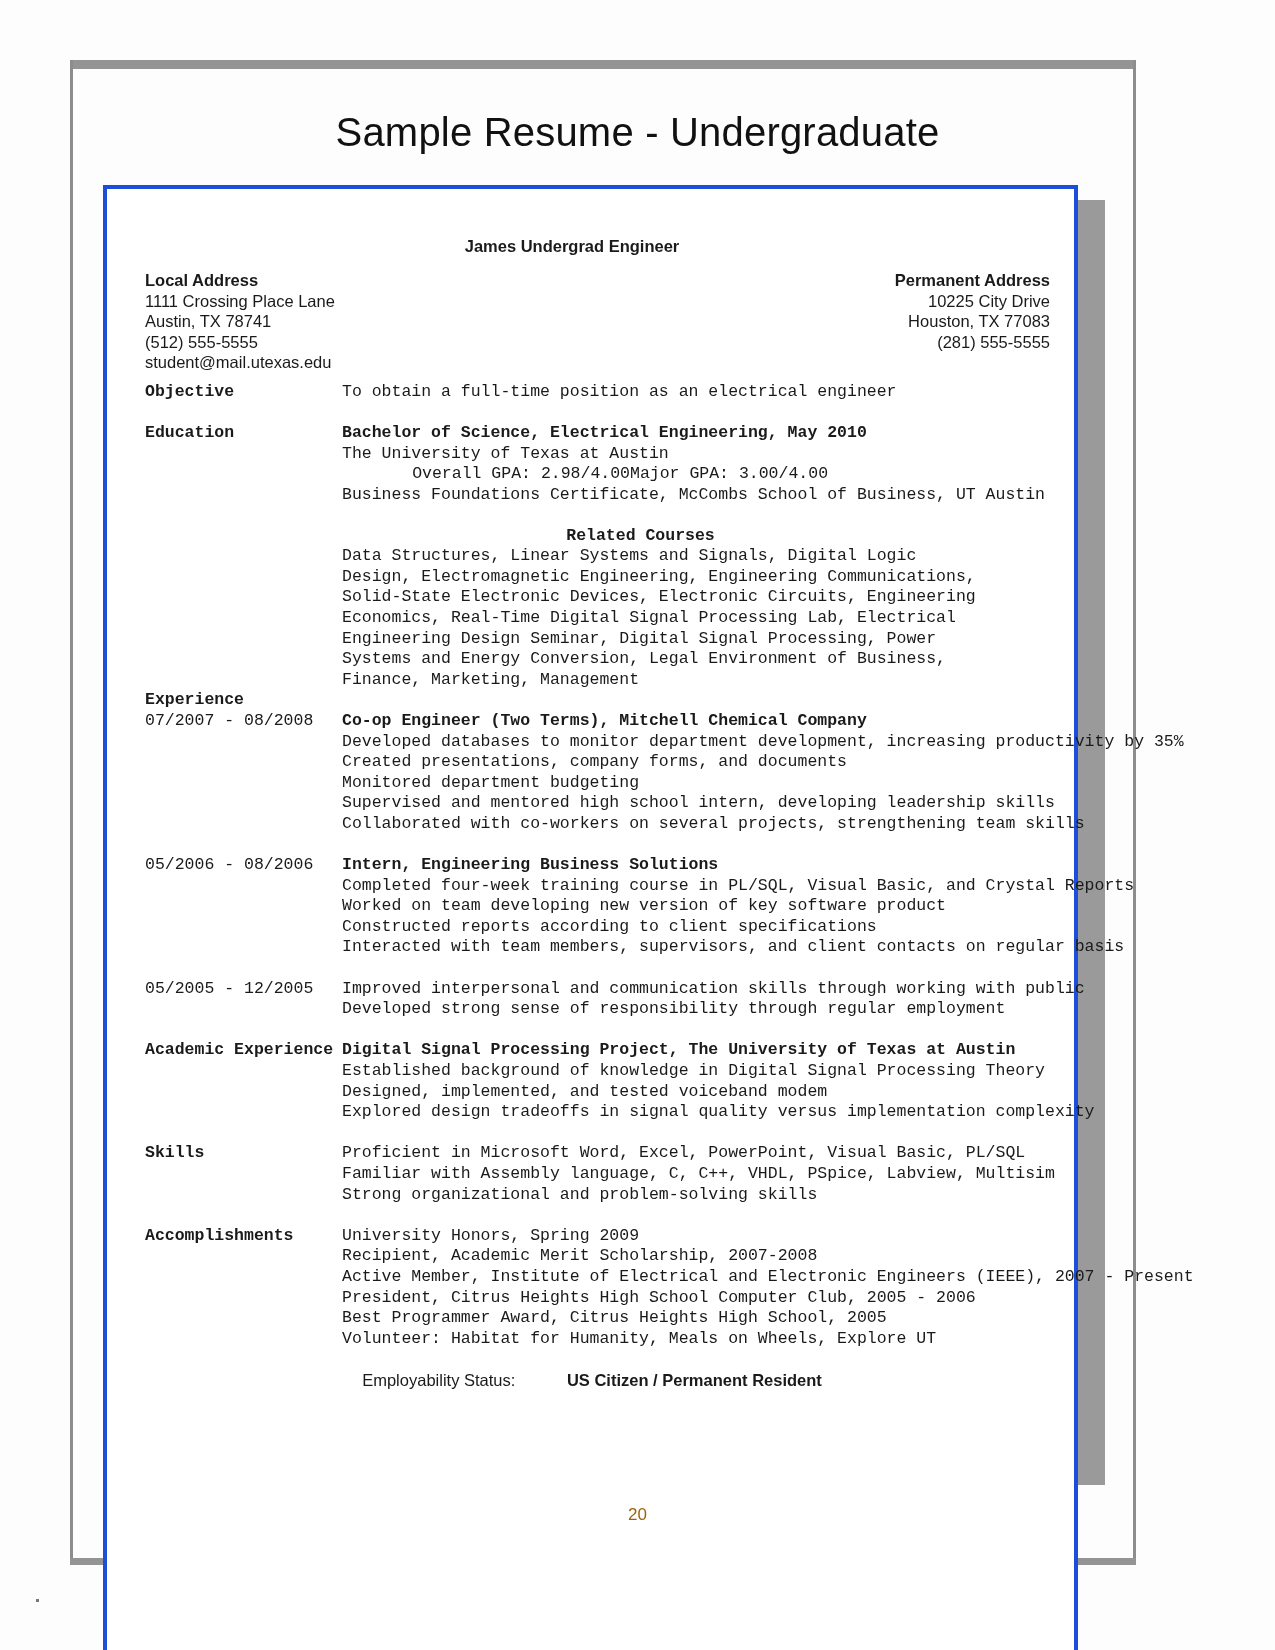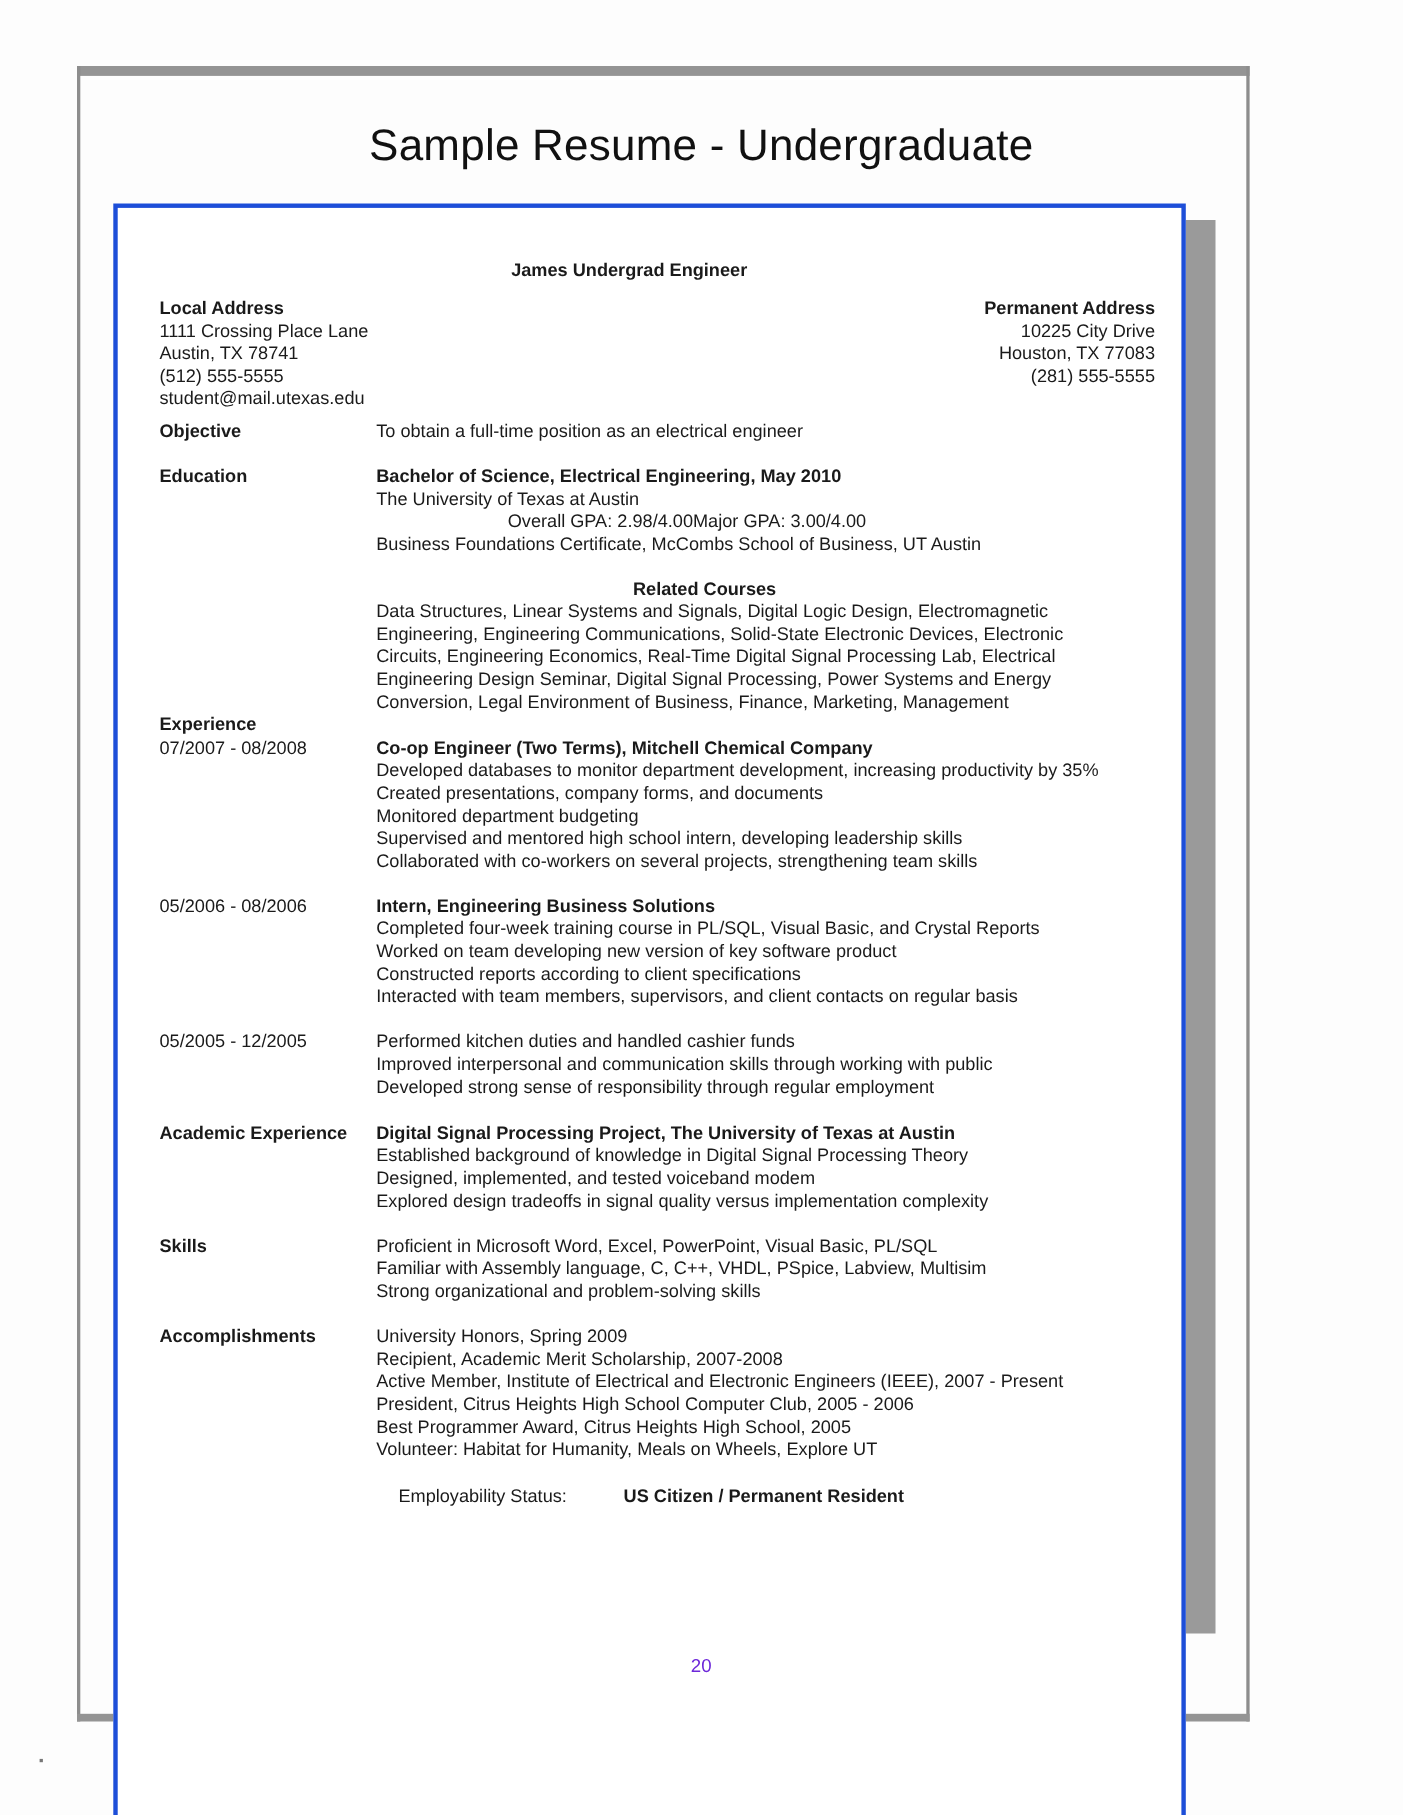--- a/index.html
+++ b/index.html
@@ -119,20 +119,21 @@
     font-size: 16.5px;
     line-height: 20.6px;
   }
   .addr-head { font-weight: bold; }
 
   
   .section {
     position: relative;
     display: flex;
     margin-bottom: 0;
+    font-family: Liberation Mono, monospace;
   }
   .sec-label {
     flex: 0 0 215px;
     padding-left: 18px;
     box-sizing: border-box;
     font-size: 16.5px;
     font-weight: bold;
     line-height: 20.6px;
   }
   .sec-label.plain { font-weight: normal; }
@@ -169,21 +170,21 @@
   }
   .employability .bold { font-weight: bold; margin-left: 47px; }
 
   .page-number {
     position: absolute;
     left: 0;
     top: 1505px;
     width: 1275px;
     text-align: center;
     font-size: 17px;
-    color: #6d28d9;
+    color: #a16207;
   }
 
   .corner-dot {
     position: absolute;
     left: 36px;
     top: 1599px;
     width: 3px;
     height: 3px;
     background: #777;
   }
@@ -276,21 +277,20 @@
           <div class="line">Constructed reports according to client specifications</div>
           <div class="line">Interacted with team members, supervisors, and client contacts on regular basis</div>
         </div>
       </div>
 
       <div class="spacer-sm"></div>
 
       <div class="section">
         <div class="sec-label plain">05/2005 - 12/2005</div>
         <div class="sec-body">
-          <div class="line">Performed kitchen duties and handled cashier funds</div>
           <div class="line">Improved interpersonal and communication skills through working with public</div>
           <div class="line">Developed strong sense of responsibility through regular employment</div>
         </div>
       </div>
 
       <div class="spacer-sm"></div>
 
       <div class="section">
         <div class="sec-label">Academic Experience</div>
         <div class="sec-body">

